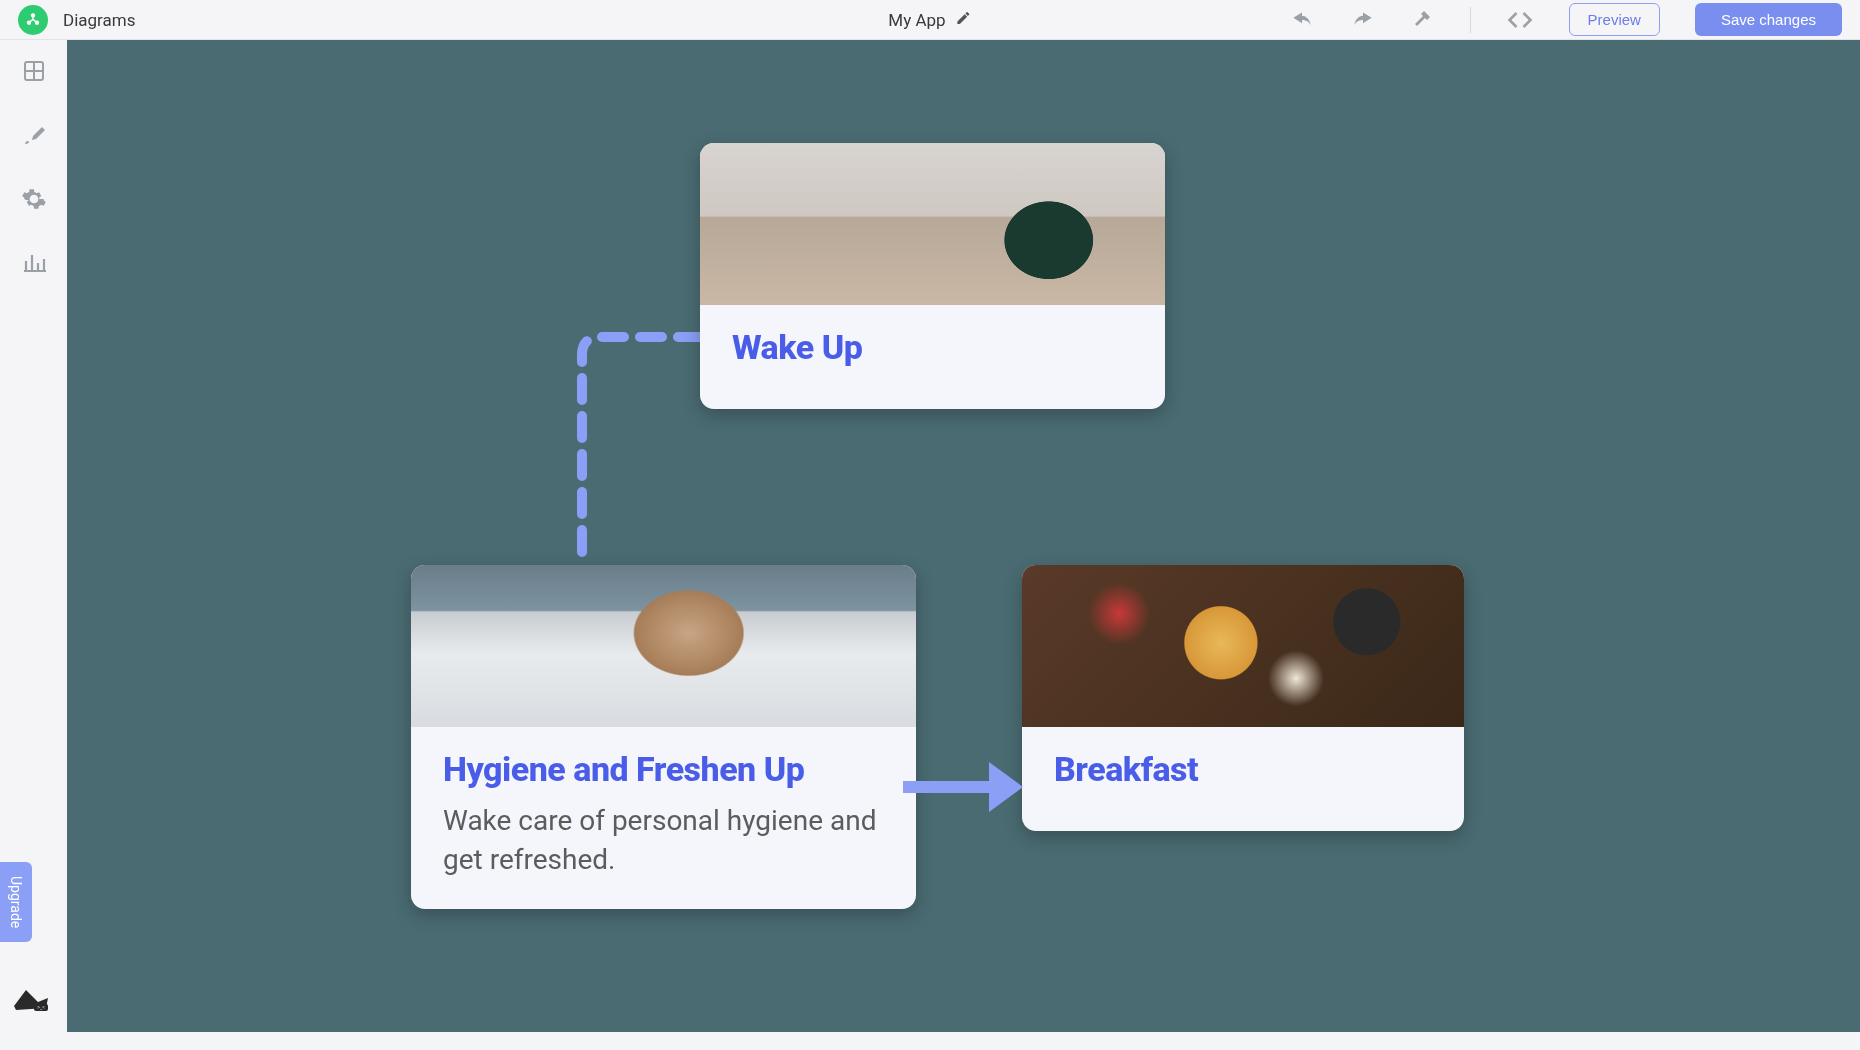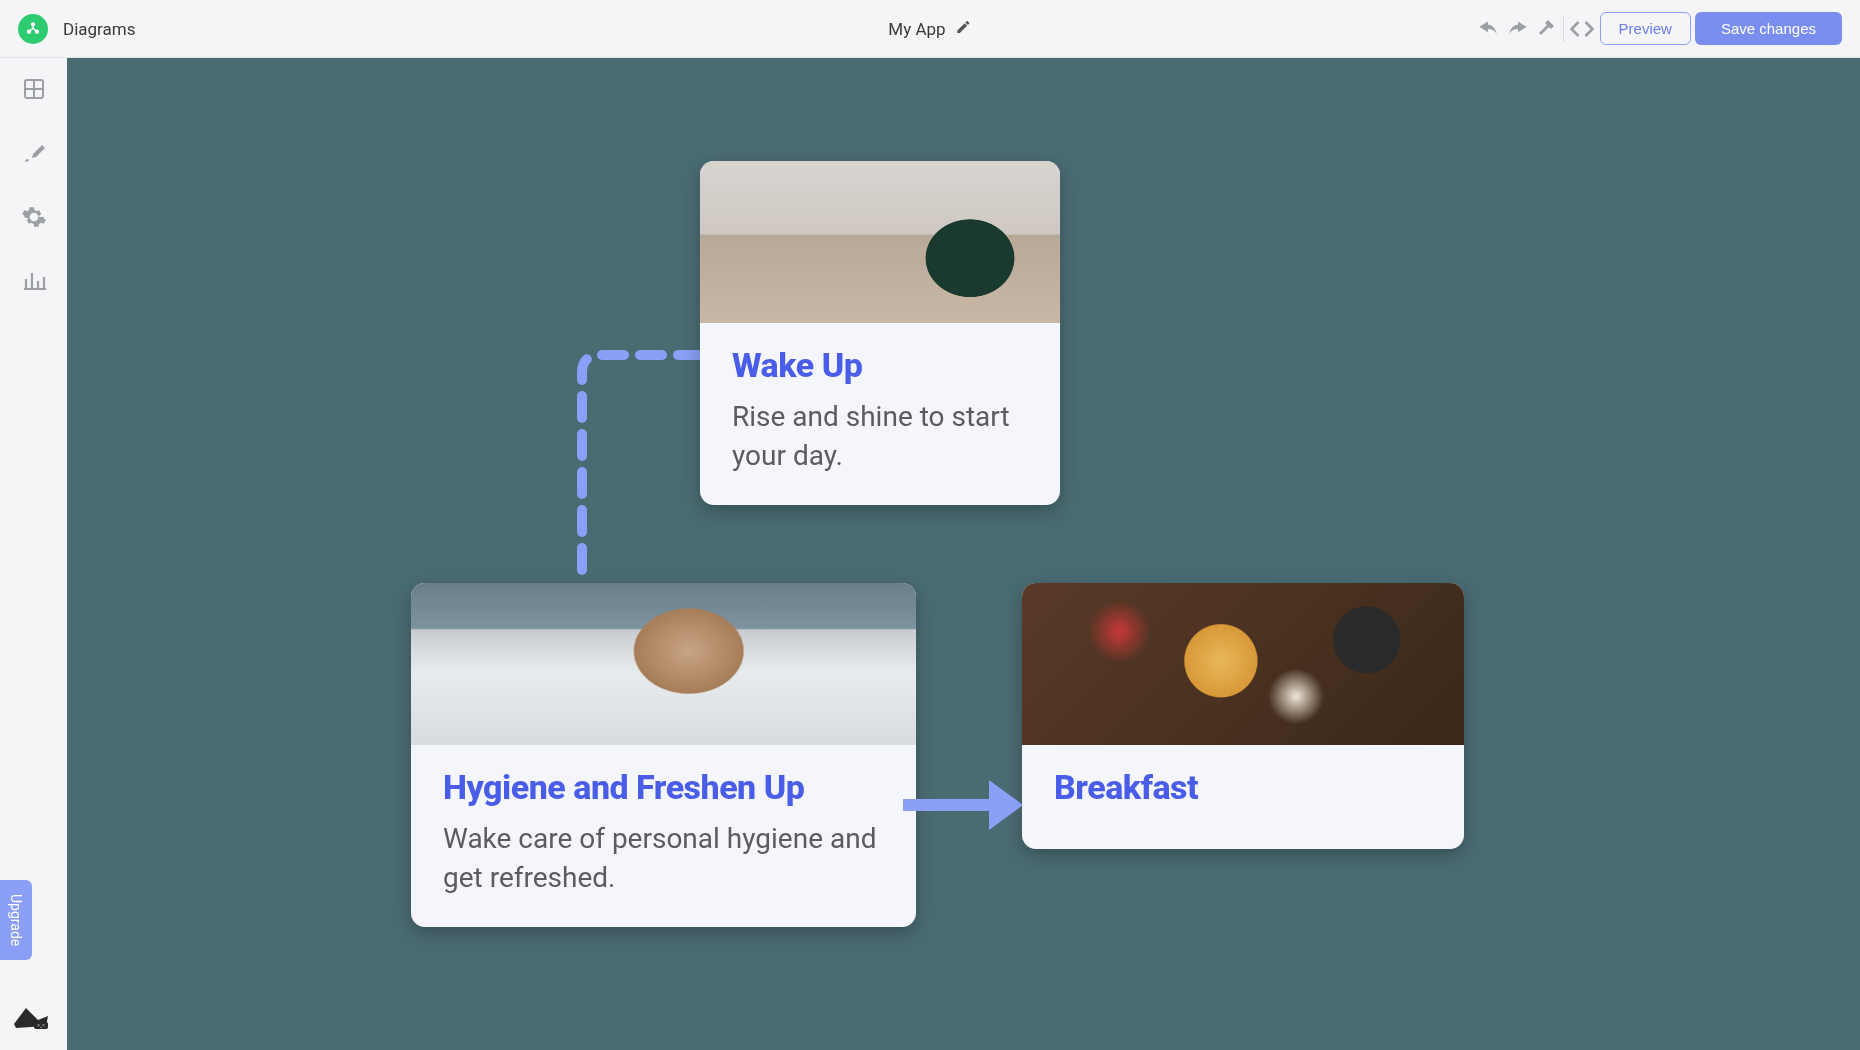--- a/index.html
+++ b/index.html
@@ -4,21 +4,21 @@
 <style>
 * { margin: 0; padding: 0; box-sizing: border-box; }
 body {
   font-family: -apple-system, BlinkMacSystemFont, "Segoe UI", Roboto, sans-serif;
   width: 1860px;
   height: 1050px;
   overflow: hidden;
   background: #f5f5f7;
 }
 .topbar {
-  height: 58px;
+  height: 40px;
   background: #f5f5f7;
   display: flex;
   align-items: center;
   padding: 0 18px;
   border-bottom: 1px solid #e4e4e8;
   position: relative;
 }
 .logo {
   width: 30px;
   height: 30px;
@@ -47,21 +47,21 @@
 }
 .app-title {
   font-size: 17px;
   color: #3a3a3a;
 }
 .edit-icon { cursor: pointer; color: #555; }
 .topbar-right {
   margin-left: auto;
   display: flex;
   align-items: center;
-  gap: 4px;
+  gap: 35px;
 }
 .tb-icon {
   color: #9aa0a6;
   cursor: pointer;
   display: flex;
   align-items: center;
 }
 .tb-sep {
   width: 1px;
   height: 26px;
@@ -156,21 +156,21 @@
   color: #4a5de8;
   margin-bottom: 12px;
   letter-spacing: -0.5px;
 }
 .card-desc {
   font-size: 28px;
   color: #5c5c5c;
   line-height: 1.4;
 }
 
-.card-1 { left: 633px; top: 103px; width: 360px; }
+.card-1 { left: 633px; top: 103px; width: 465px; }
 .card-1 .card-img { height: 162px; }
 .card-2 { left: 344px; top: 525px; width: 505px; }
 .card-2 .card-img { height: 162px; }
 .card-3 { left: 955px; top: 525px; width: 442px; justify-content: flex-end; }
 .card-3 .card-img { height: 162px; }
 
 .img-mug {
   background:
     radial-gradient(ellipse 80px 70px at 75% 60%, #1a3a2f 0%, #1a3a2f 55%, transparent 56%),
     linear-gradient(180deg, #d8d4d0 0%, #cfc8c2 45%, #b8a898 46%, #c9b8a5 100%);
@@ -302,21 +302,20 @@
   <div class="canvas">
 
     <svg class="connector-dashed" viewBox="0 0 130 244">
       <path d="M130 16 L30 16 Q12 16 12 34 L12 244" fill="none" stroke="#8a9ff5" stroke-width="10" stroke-dasharray="22 16" stroke-linecap="round"></path>
     </svg>
 
     <div class="card card-1">
       <div class="card-img img-mug"></div>
       <div class="card-body">
         <div class="card-title">Wake Up</div>
-        <div class="card-desc">Rise and shine to start your day.</div>
       </div>
     </div>
 
     <div class="card card-2">
       <div class="card-img img-wash"></div>
       <div class="card-body">
         <div class="card-title">Hygiene and Freshen Up</div>
         <div class="card-desc">Wake care of personal hygiene and get refreshed.</div>
       </div>
     </div>

